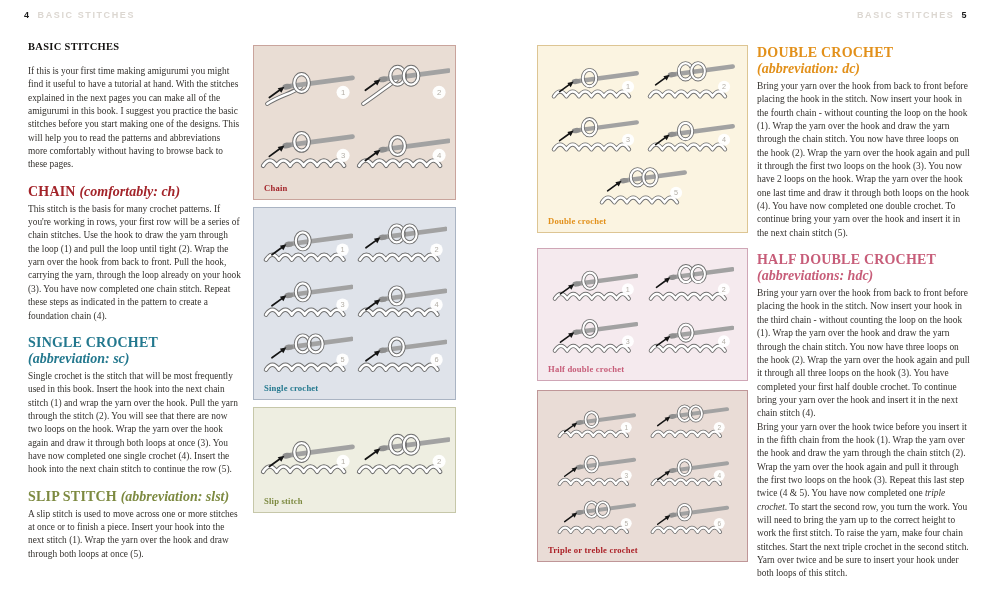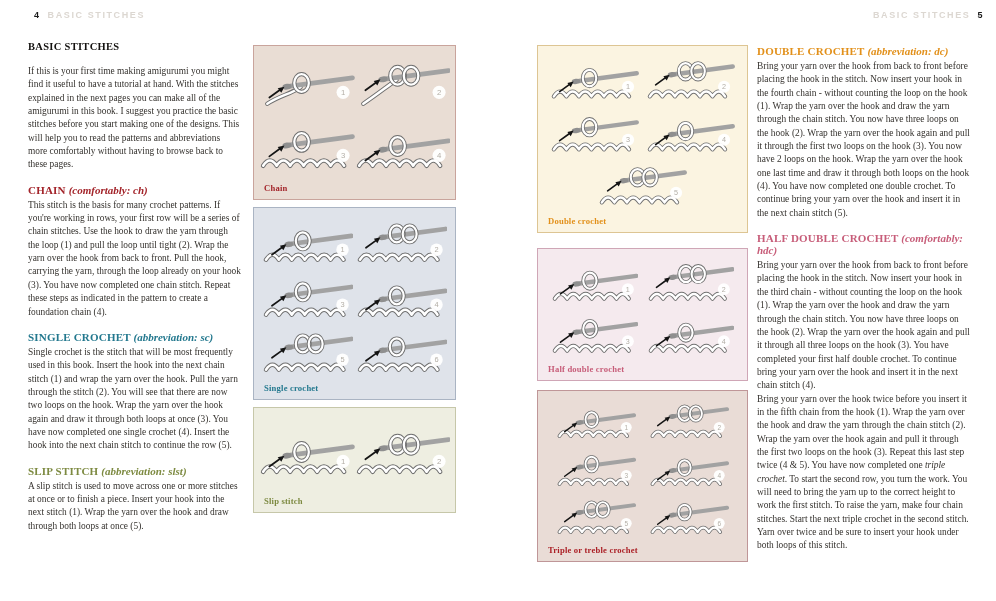--- a/index.html
+++ b/index.html
@@ -5,36 +5,36 @@
   html,body{margin:0;padding:0;}
   body{
     width:996px;height:601px;position:relative;background:#ffffff;
     font-family:"Liberation Serif", serif;color:#35322e;overflow:hidden;
   }
   
   .running-header{
     position:absolute;top:10px;font-family:"Liberation Sans",sans-serif;
     font-size:9px;font-weight:bold;letter-spacing:1.6px;white-space:nowrap;
   }
-  .running-header.left{left:34px;}
-  .running-header.right{right:12px;text-align:center;}
+  .running-header.left{left:24px;}
+  .running-header.right{right:28px;text-align:center;}
   .running-num{color:#1b1b1b;}
   .running-title{color:#dcd7d1;}
   .running-header.left .running-num{margin-right:7px;}
   .running-header.right .running-num{margin-left:7px;}
 
   
   .text-col{position:absolute;width:213px;}
   .text-col.left{left:28px;top:41px;}
   .text-col.right{left:757px;top:41px;}
   .main-heading{
     font-size:10.5px;font-weight:bold;color:#141210;margin:0 0 13px 0;letter-spacing:.3px;
   }
   .sec-heading{
-    font-size:11px;font-weight:bold;margin:12px 0 3px 0;letter-spacing:.2px;
+    font-size:14px;font-weight:bold;margin:12px 0 3px 0;letter-spacing:.2px;
   }
   .sec-heading .abbr{font-weight:bold;font-style:italic;letter-spacing:0;}
   .body-text{
     font-size:9.4px;line-height:1.42;margin:0;color:#35322e;text-align:left;
   }
   .body-text em{font-style:italic;}
 
   
   .figure{position:absolute;border:1px solid #ccc;box-sizing:border-box;}
   .fig-chain{left:253px;top:45px;width:203px;height:155px;}
@@ -88,21 +88,21 @@
 
 <div class="text-col right">
   <h3 class="sec-heading" style="margin-top: 4px; color: rgb(226, 144, 26);">
     <span>DOUBLE CROCHET</span>
     <span class="abbr">(abbreviation: dc)</span>
   </h3>
   <p class="body-text"><span>Bring your yarn over the hook from back to front before placing the hook in the stitch. Now insert your hook in the fourth chain - without counting the loop on the hook (1). Wrap the yarn over the hook and draw the yarn through the chain stitch. You now have three loops on the hook (2). Wrap the yarn over the hook again and pull it through the first two loops on the hook (3). You now have 2 loops on the hook. Wrap the yarn over the hook one last time and draw it through both loops on the hook (4). You have now completed one double crochet. To continue bring your yarn over the hook and insert it in the next chain stitch (5).</span></p>
 
   <h3 class="sec-heading" style="color: rgb(199, 93, 121);">
     <span>HALF DOUBLE CROCHET</span>
-    <span class="abbr">(comfortably: hdc)</span>
+    <span class="abbr">(abbreviations: hdc)</span>
   </h3>
   <p class="body-text"><span>Bring your yarn over the hook from back to front before placing the hook in the stitch. Now insert your hook in the third chain - without counting the loop on the hook (1). Wrap the yarn over the hook and draw the yarn through the chain stitch. You now have three loops on the hook (2). Wrap the yarn over the hook again and pull it through all three loops on the hook (3). You have completed your first half double crochet. To continue bring your yarn over the hook and insert it in the next chain stitch (4).</span></p>
 
   <p class="body-text"><span>Bring your yarn over the hook twice before you insert it in the fifth chain from the hook (1). Wrap the yarn over the hook and draw the yarn through the chain stitch (2). Wrap the yarn over the hook again and pull it through the first two loops on the hook (3). Repeat this last step twice (4 &amp; 5). You have now completed one </span><em>triple crochet</em><span>. To start the second row, you turn the work. You will need to bring the yarn up to the correct height to work the first stitch. To raise the yarn, make four chain stitches. Start the next triple crochet in the second stitch. Yarn over twice and be sure to insert your hook under both loops of this stitch.</span></p>
 </div>
 
 <div class="figure fig-chain" style="background: rgb(233, 221, 212); border: 1px solid rgb(201, 164, 156);">
   <div class="fig-canvas">
       <div class="fig-row">
         <svg viewBox="0 0 92 52" class="step-svg">

